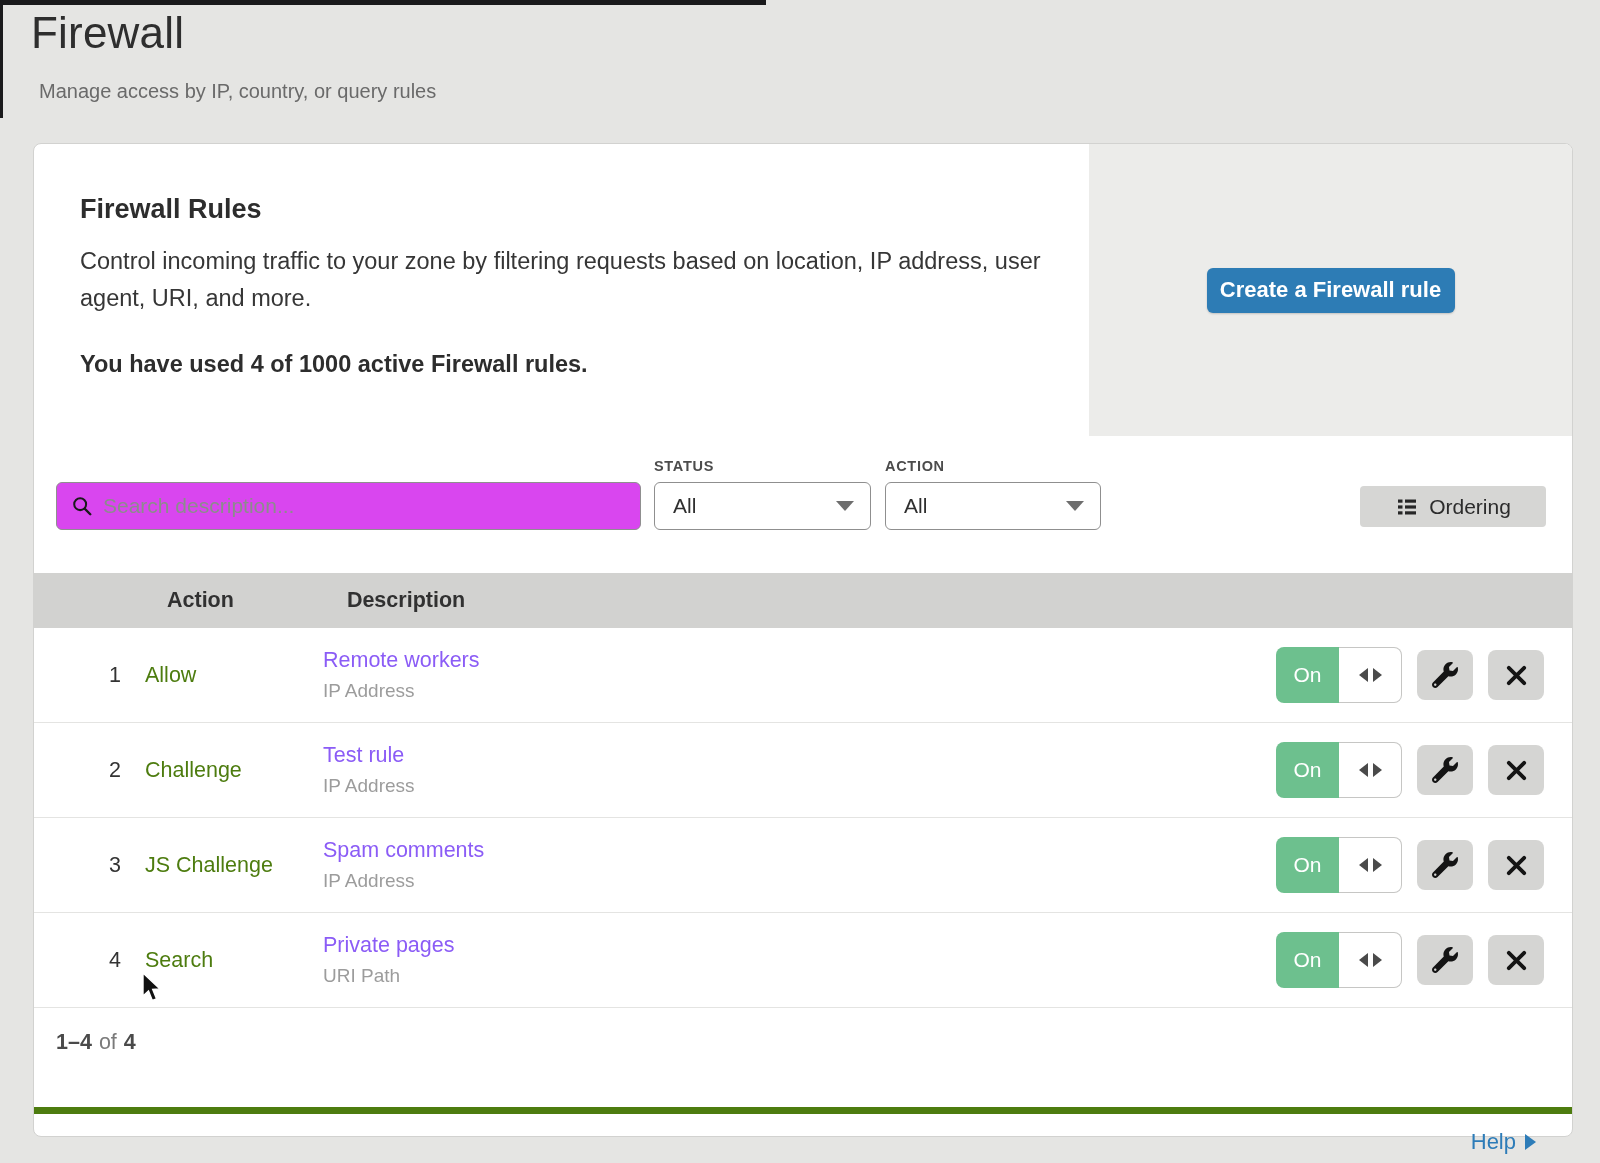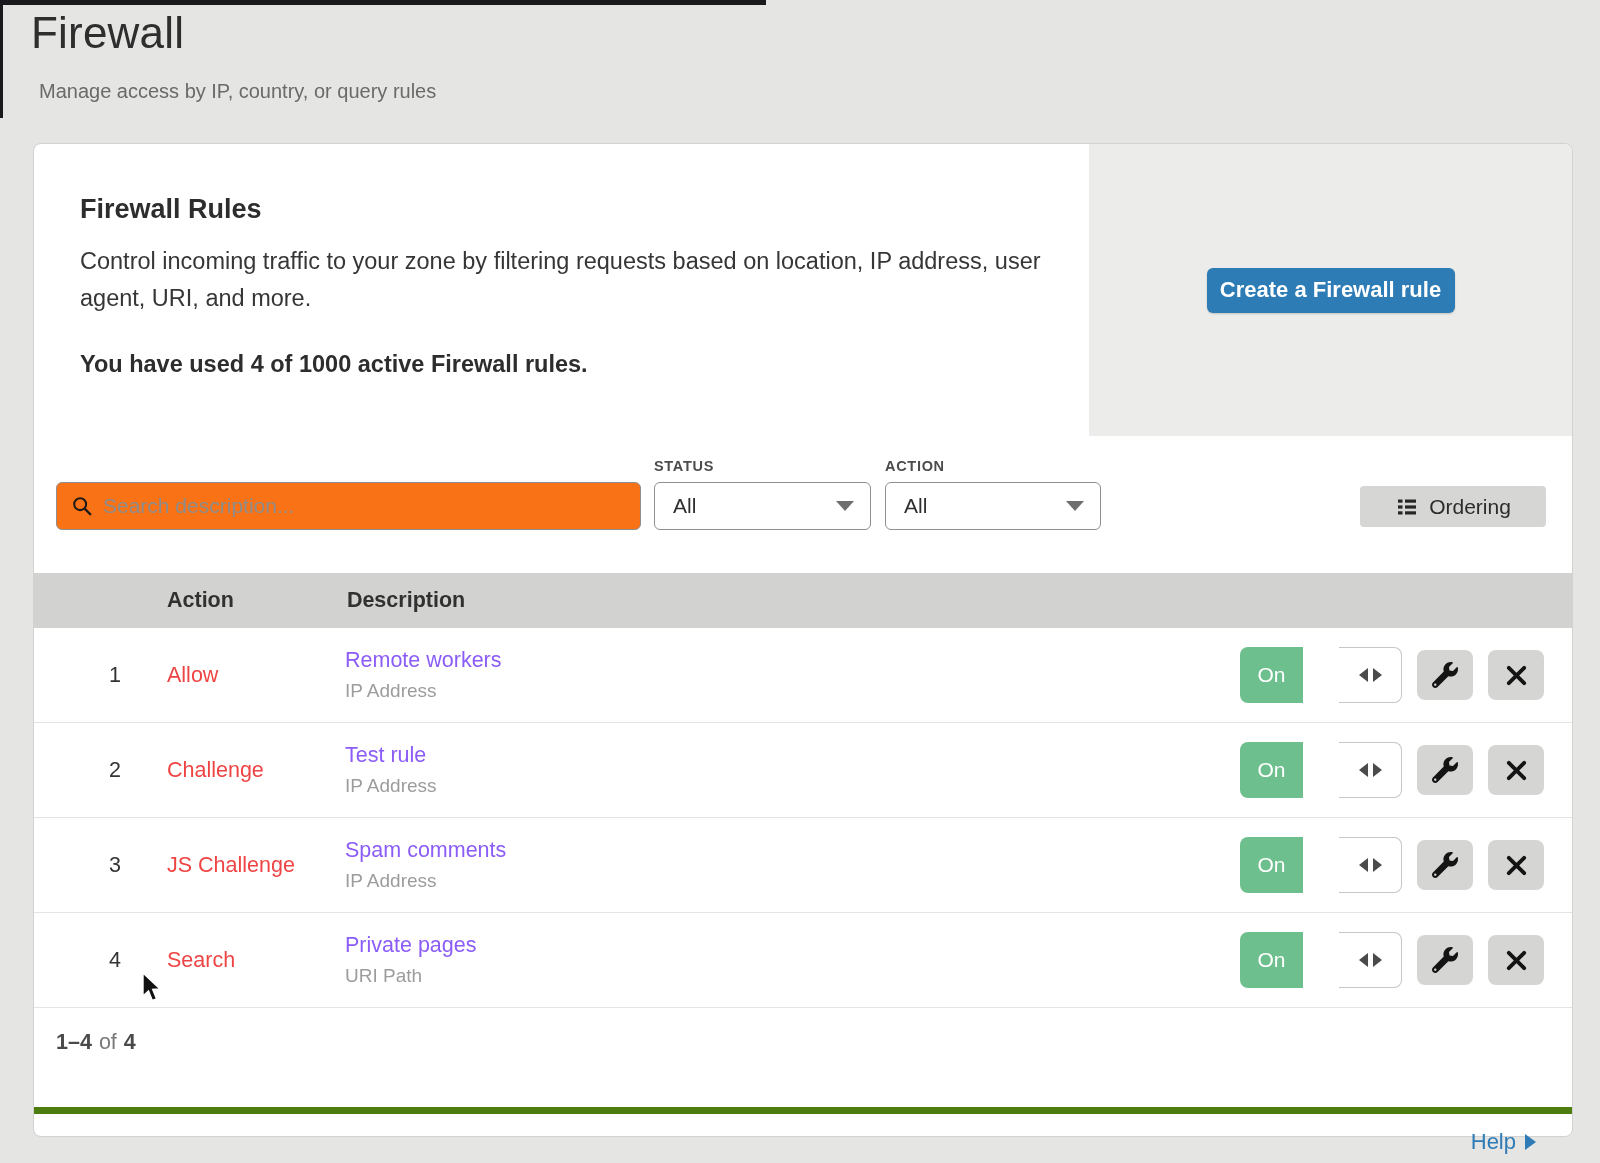--- a/index.html
+++ b/index.html
@@ -42,21 +42,21 @@
   .card-usage { position:absolute; left:46px; top:207px; font-size:23.5px; font-weight:bold; color:#2d2d2d; }
 
   
   .filter-label { position:absolute; font-size:14.5px; font-weight:bold; color:#4c4c4c; letter-spacing:0.7px; }
   .lbl-search { left:22px;  top:314px;margin-top:26px; }
   .lbl-status { left:620px; top:314px; }
   .lbl-action { left:851px; top:314px; }
 
   .search-box {
     position:absolute; left:22px; top:338px; width:585px; height:48px;
-    border:1.5px solid #8f8f8f; border-radius:6px; background:#f97316;
+    border:1.5px solid #8f8f8f; border-radius:6px; background:#d946ef;
     display:flex; align-items:center; padding:0 14px; gap:10px;
   }
   .search-box input {
     border:none; outline:none; flex:1; font-size:21px; color:#333;
     font-family:"Liberation Sans", sans-serif; background:transparent;
   }
   .search-box input::placeholder { color:#8c8c8c; }
 
   .select {
     position:absolute; top:338px; height:48px;
@@ -80,27 +80,27 @@
     position:absolute; left:0; top:429px; width:100%; height:55px;
     background:#d2d2d0; display:flex; align-items:center;
     font-size:21.5px; font-weight:bold; color:#313131;
   }
   .th-action { margin-left:133px; }
   .th-desc   { margin-left:113px; }
 
   .rows { position:absolute; left:0; top:484px; width:100%; }
   .row { display:flex; align-items:center; height:95px; border-bottom:1px solid #e4e4e2; }
   .c-num  { width:87px; text-align:right; font-size:21.5px; color:#333; }
-  .c-act  { margin-left:46px; width:132px; font-size:21.5px; color:#ef4444; }
+  .c-act  { margin-left:24px; width:132px; font-size:21.5px; color:#4d7c0f; }
   .c-desc { margin-left:46px; flex:1; }
   .desc-title { font-size:21.5px; color:#8b5cf6; }
   .desc-sub   { font-size:19px; color:#9c9c9c; margin-top:7px; }
   .c-controls { display:flex; align-items:center; gap:15px; margin-right:28px; }
 
-  .toggle { display:flex; height:56px; border-radius:12px; cursor:pointer;gap:36px; }
+  .toggle { display:flex; height:56px; border-radius:12px; cursor:pointer; }
   .tg-on {
     width:63px; background:#6dc08e; color:#fff; font-size:21px;
     display:flex; align-items:center; justify-content:center;
     border-radius:8px 0 0 8px;
   }
   .tg-off {
     width:63px; background:#fff; border:1px solid #c6c6c4; border-left:none;
     border-radius:0 8px 8px 0;
     display:flex; align-items:center; justify-content:center; gap:5px;
   }

